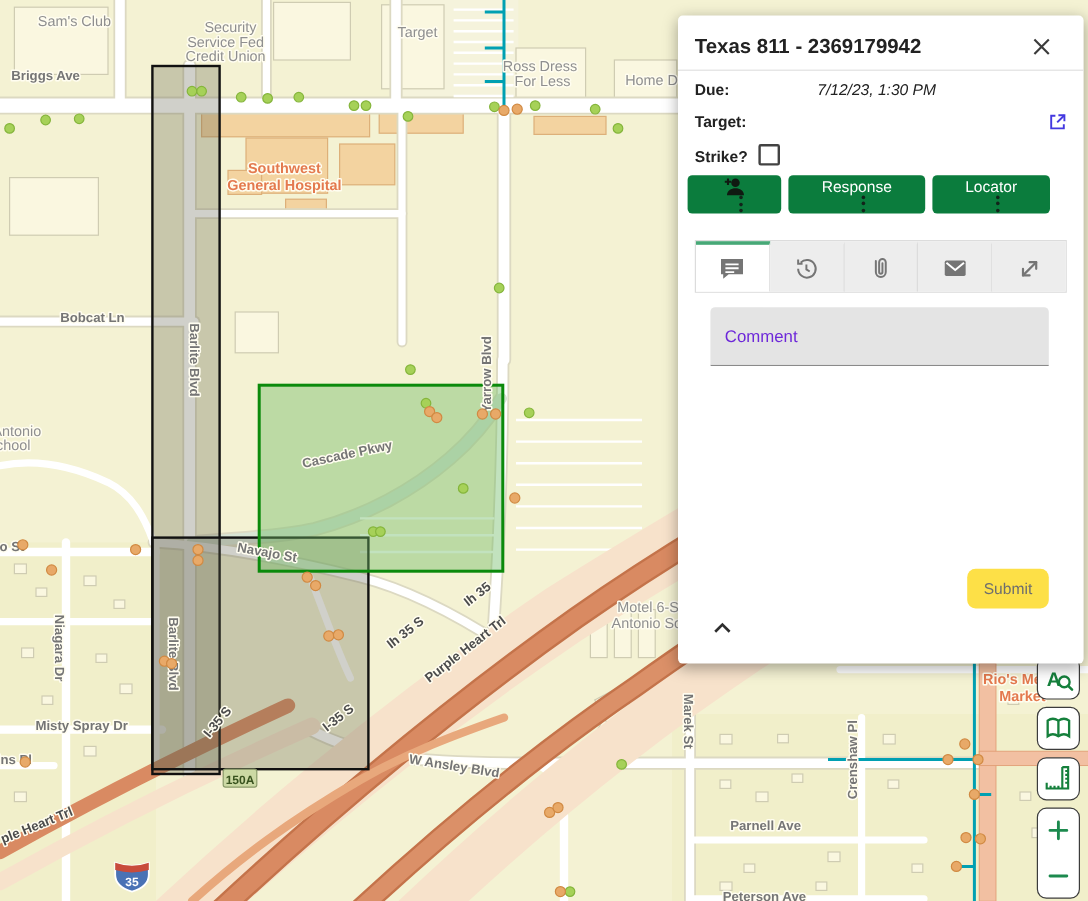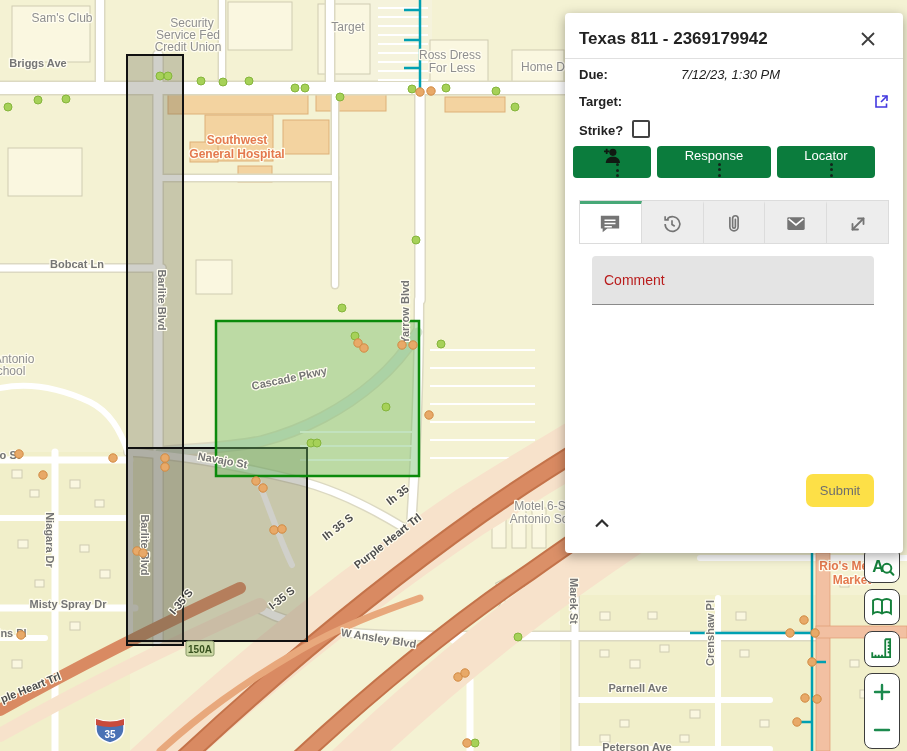--- a/index.html
+++ b/index.html
@@ -55,21 +55,21 @@
   .caret{position:absolute;right:2px;top:14px;width:0;height:0;border-left:5px solid transparent;
          border-right:5px solid transparent;border-top:6px solid #555;cursor:pointer;}
   .tabs{display:flex;margin:22px 14px 0 14px;border:1px solid #dcdcdc;height:44px;box-sizing:border-box;}
   .tab{flex:1;display:flex;align-items:center;justify-content:center;background:#ededed;
        border-top:3px solid transparent;border-right:1px solid #dcdcdc;cursor:pointer;box-sizing:border-box;}
   .tab:last-child{border-right:none;}
   .tab.active{background:#fff;border-top-color:#47a877;}
   .comment-box{margin:12px 14px 0 27px;width:282px;height:49px;background:#e4e4e4;
                border-radius:4px 4px 0 0;border-bottom:1px solid #8a8a8a;box-sizing:border-box;
                display:flex;align-items:center;padding-left:12px;cursor:text;}
-  .comment-ph{font-size:14px;color:#b91c1c;}
+  .comment-ph{font-size:14px;color:#6d28d9;}
   .submit-btn{position:absolute;right:29px;top:461px;width:68px;height:33px;background:#fde047;
               border:none;border-radius:7px;color:#6e6e6e;font-size:13px;cursor:pointer;
               font-family:"Liberation Sans",sans-serif;}
   .collapse-btn{position:absolute;left:27px;top:503px;background:none;border:none;cursor:pointer;padding:2px;line-height:0;}
 
   
   .mapctl{position:absolute;left:864px;width:36px;background:#fff;border:1.5px solid #3c3c3c;
           border-radius:8px;z-index:3;display:flex;flex-direction:column;align-items:center;
           justify-content:center;box-sizing:border-box;cursor:pointer;}
   #ctl-find{top:547px;height:36px;} #ctl-book{top:589px;height:36px;}

